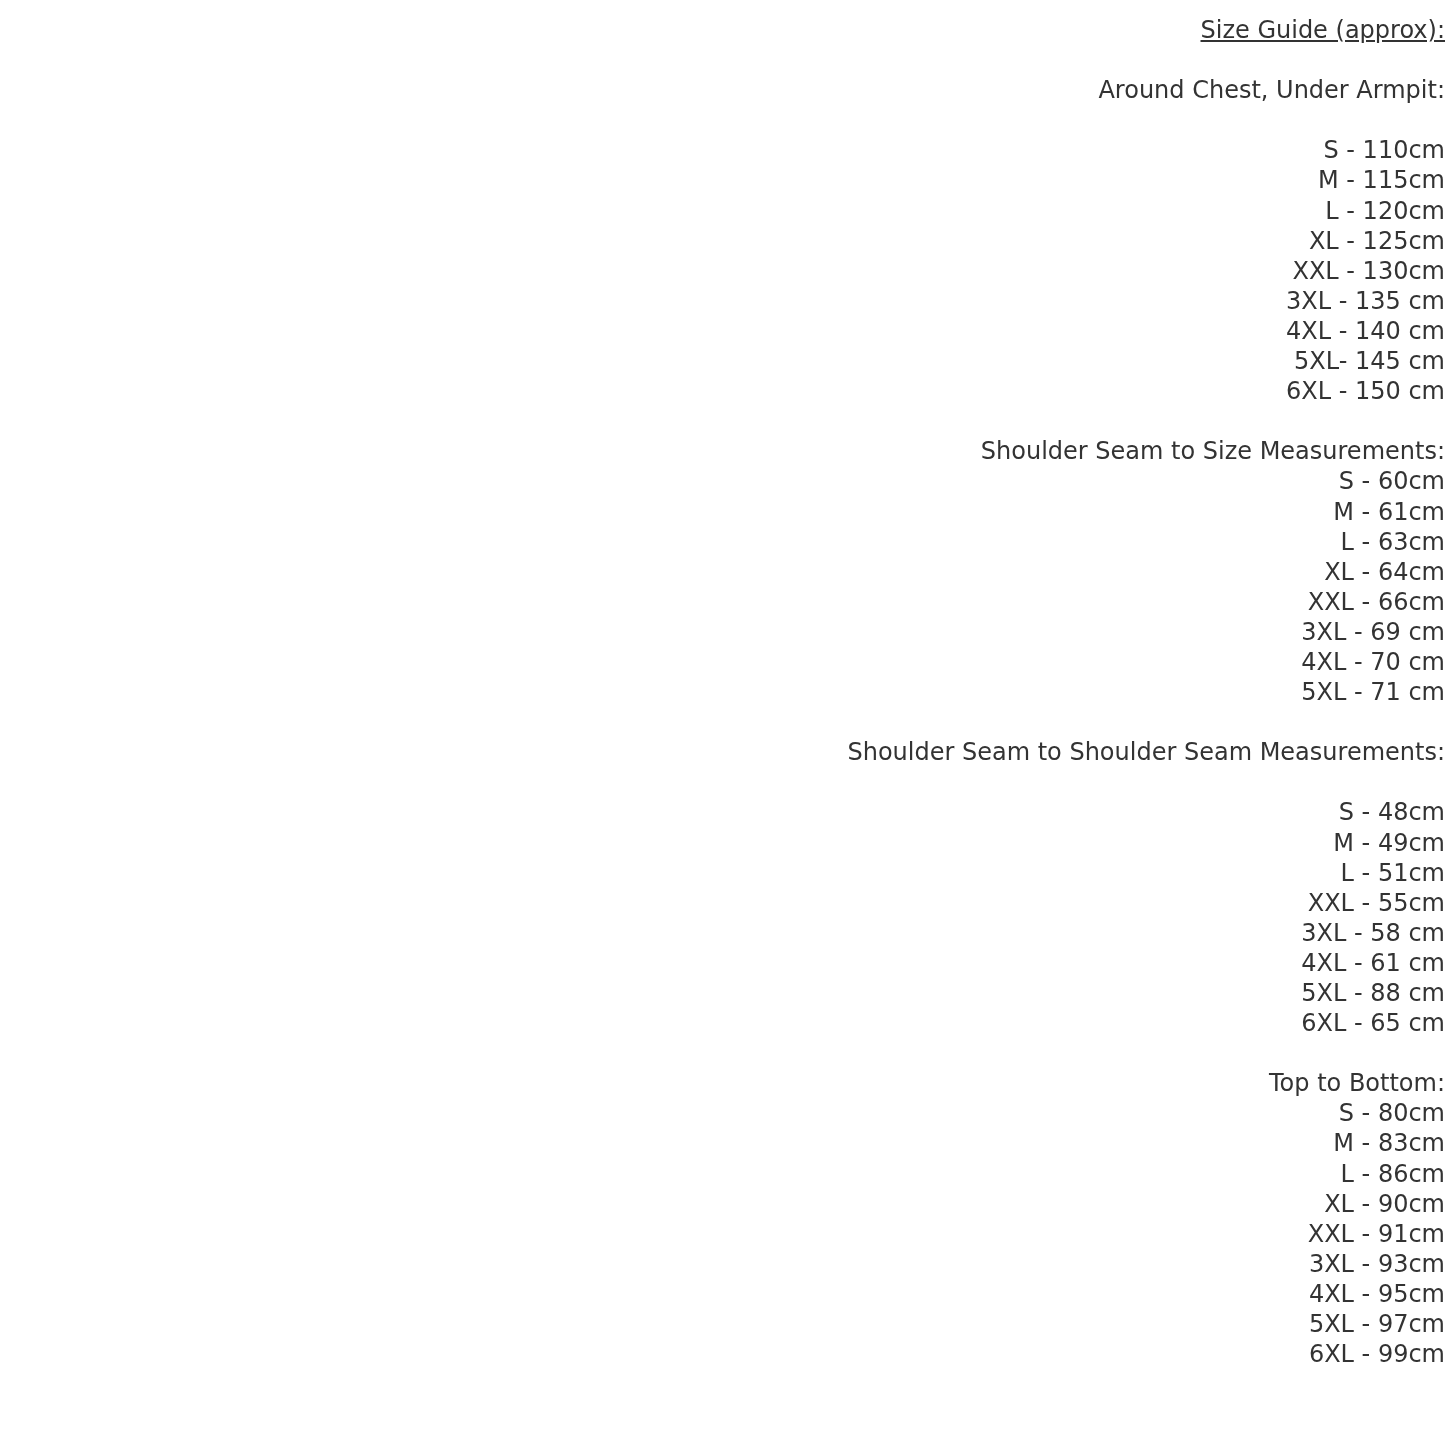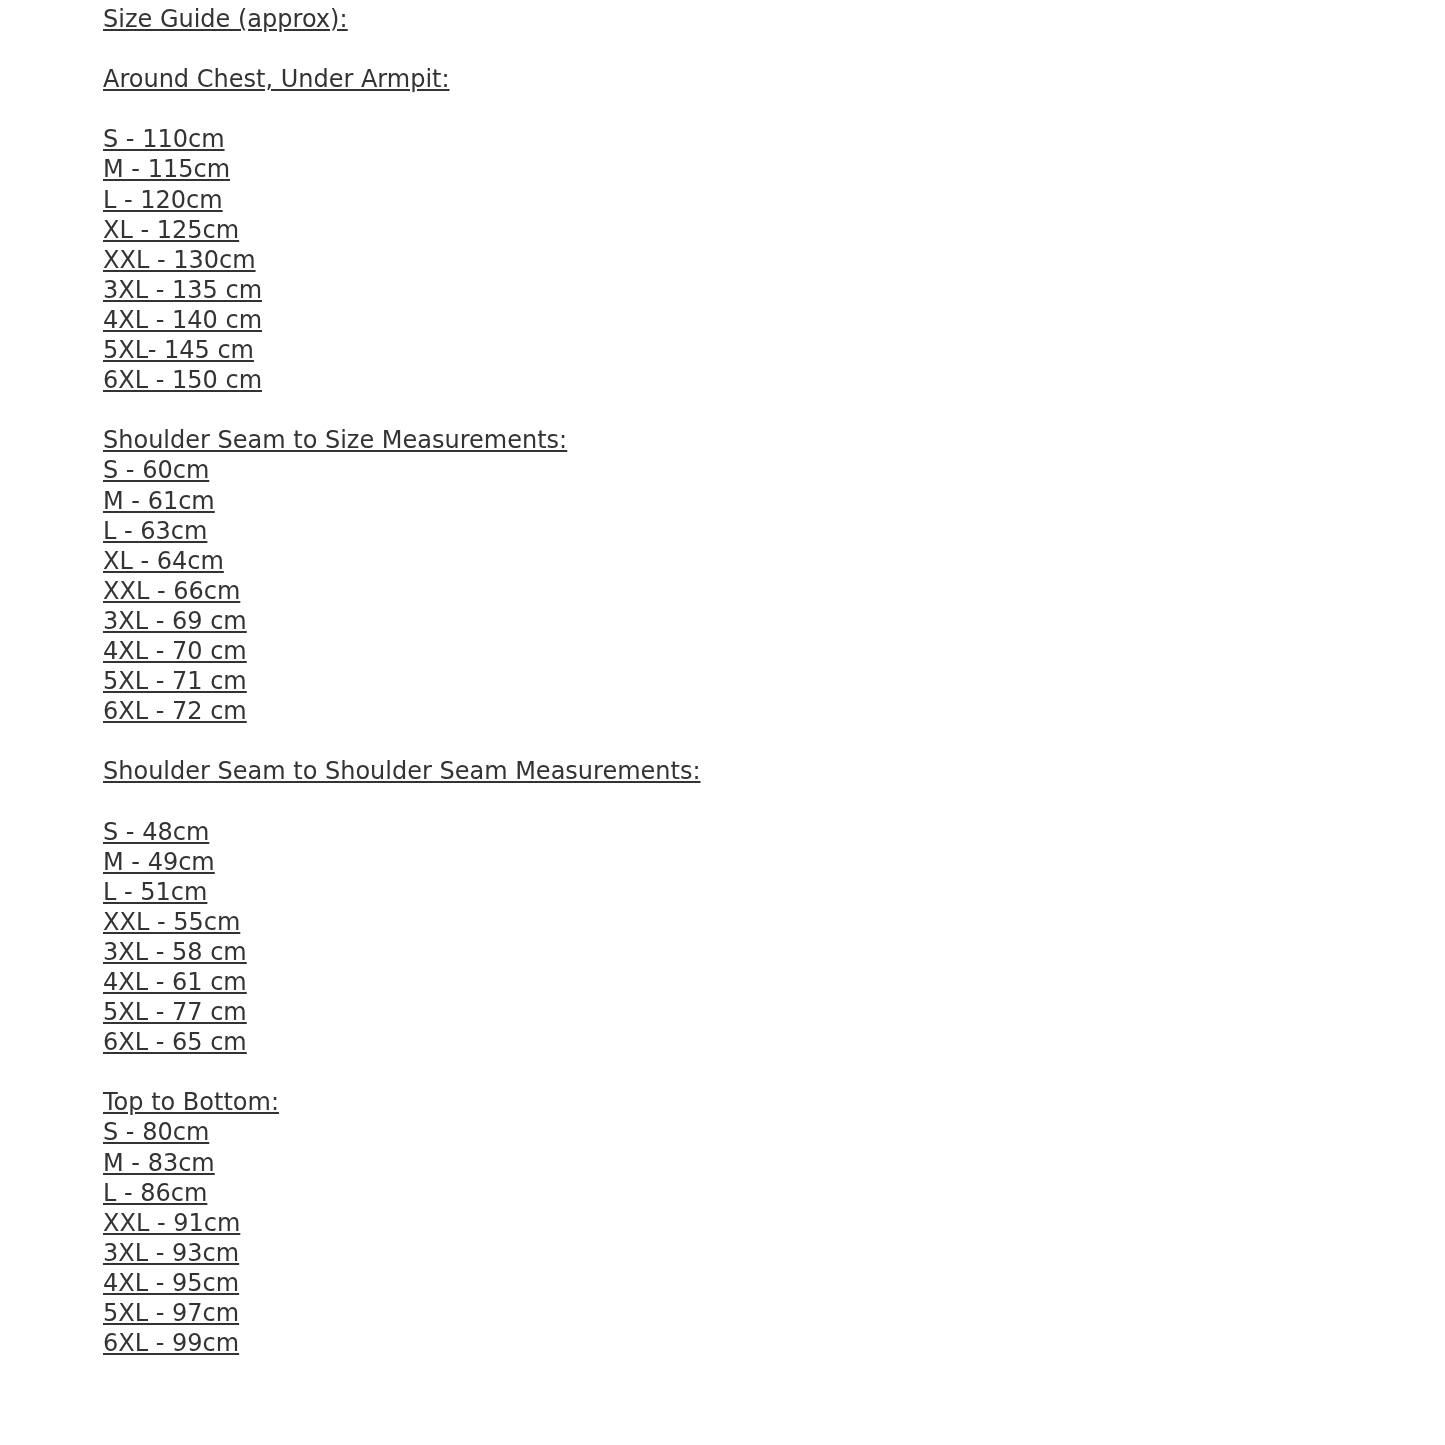--- a/index.html
+++ b/index.html
@@ -10,24 +10,23 @@
   body {
     width: 1445px;
     height: 1445px;
     overflow: hidden;
     font-family: "DejaVu Sans", "Liberation Sans", sans-serif;
     font-size: 24px;
     line-height: 30.1px;
     color: #333333;
   }
   .doc {
-    padding-top: 4px;
+    padding-top: 15px;
     padding-left: 103px;  
-    text-align: left;
-    text-decoration: underline;
+    text-align: right;
   }
   .line {
     height: 30.1px;
     white-space: pre;
   }
   .title-text {
     text-decoration: underline;
   }
 </style>
 </head>
@@ -53,38 +52,38 @@
 
   <div class="line">Shoulder Seam to Size Measurements:</div>
   <div class="line">S - 60cm</div>
   <div class="line">M - 61cm</div>
   <div class="line">L - 63cm</div>
   <div class="line">XL - 64cm</div>
   <div class="line">XXL - 66cm</div>
   <div class="line">3XL - 69 cm</div>
   <div class="line">4XL - 70 cm</div>
   <div class="line">5XL - 71 cm</div>
-  <div class="line">6XL - 72 cm</div>
   <div class="line"></div>
 
   <div class="line">Shoulder Seam to Shoulder Seam Measurements:</div>
   <div class="line"></div>
   <div class="line">S - 48cm</div>
   <div class="line">M - 49cm</div>
   <div class="line">L - 51cm</div>
   <div class="line">XXL - 55cm</div>
   <div class="line">3XL - 58 cm</div>
   <div class="line">4XL - 61 cm</div>
-  <div class="line">5XL - 77 cm</div>
+  <div class="line">5XL - 88 cm</div>
   <div class="line">6XL - 65 cm</div>
   <div class="line"></div>
 
   <div class="line">Top to Bottom:</div>
   <div class="line">S - 80cm</div>
   <div class="line">M - 83cm</div>
   <div class="line">L - 86cm</div>
+  <div class="line">XL - 90cm</div>
   <div class="line">XXL - 91cm</div>
   <div class="line">3XL - 93cm</div>
   <div class="line">4XL - 95cm</div>
   <div class="line">5XL - 97cm</div>
   <div class="line">6XL - 99cm</div>
 
 </div>
 
 </body></html>

